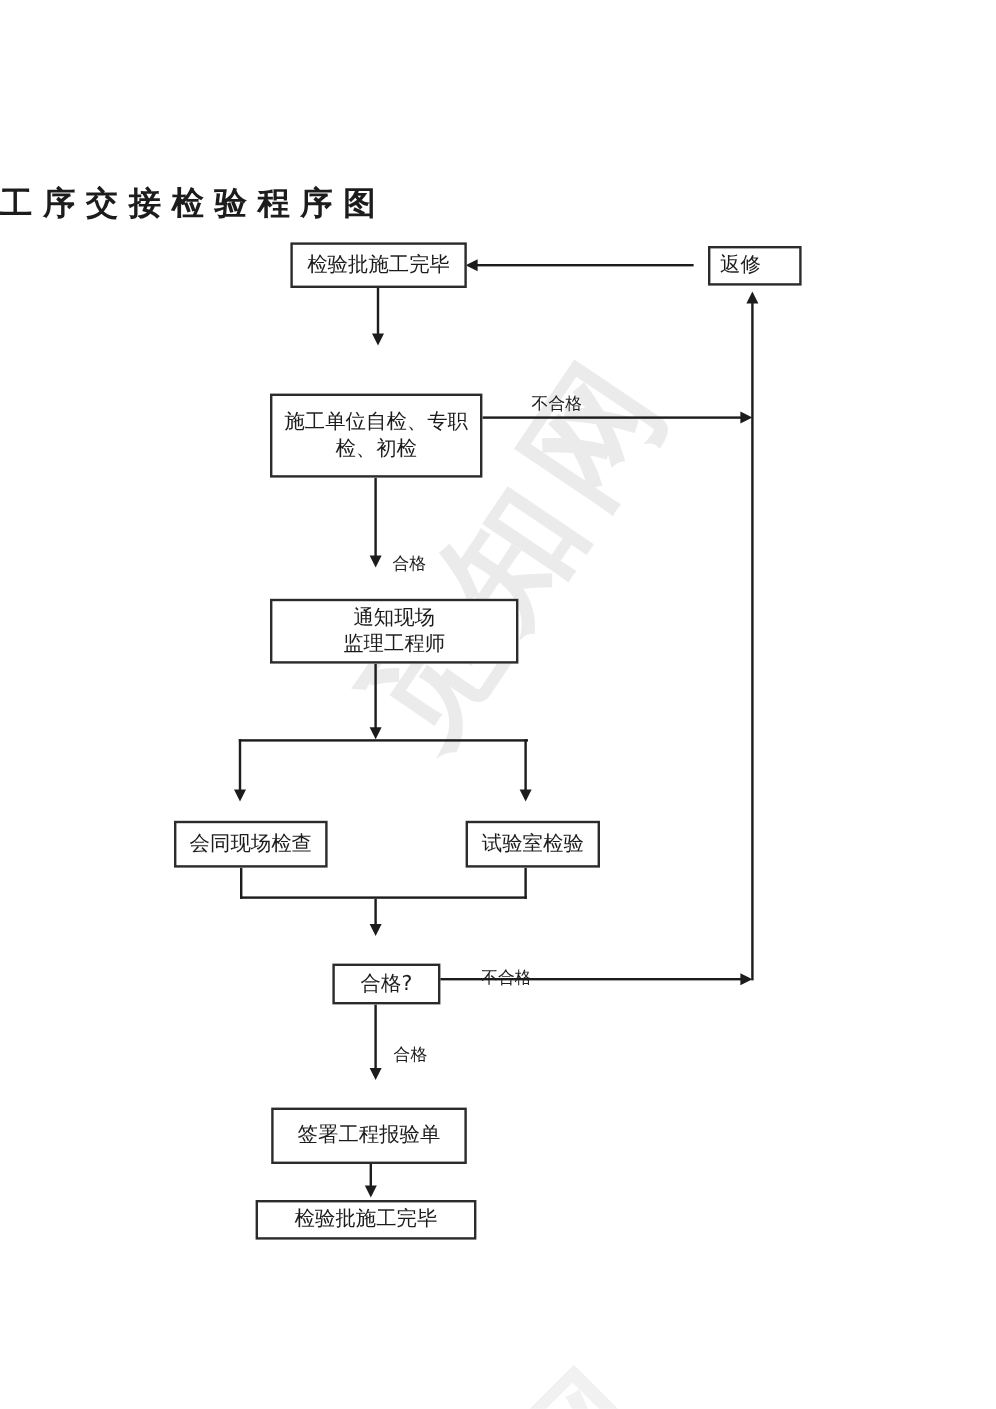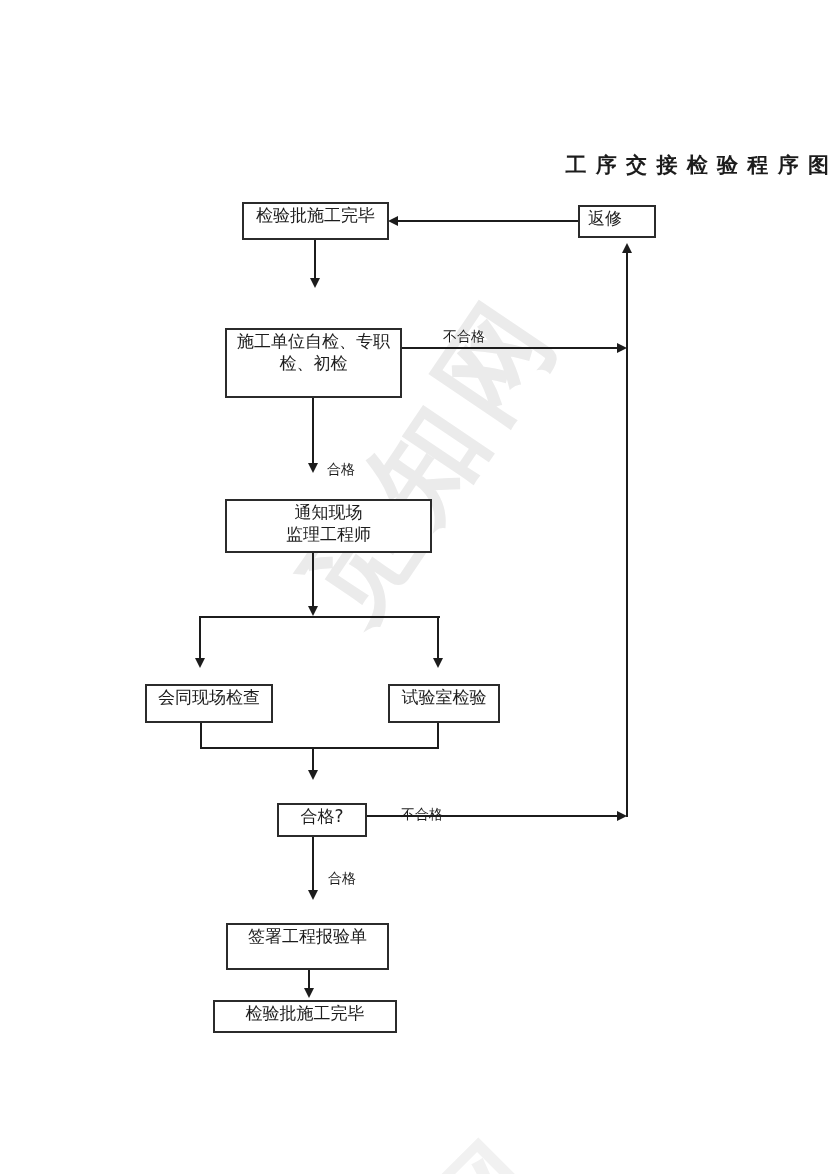--- a/index.html
+++ b/index.html
@@ -6,35 +6,36 @@
   html,body { background:#ffffff; }
   body {
     position:relative;
     width:830px; height:1174px;
     overflow:hidden;
     font-family:"DejaVu Sans","Liberation Sans",sans-serif;
     color:#1c1c1c;
   }
   .title {
     position:absolute; top:151px; left:0; width:100%;
-    text-align:right;
-    font-size:21px; font-weight:bold; letter-spacing:1px;
+    text-align:left;
+    font-size:27px; font-weight:bold; letter-spacing:1px;
     z-index:5;
+    font-family:Liberation Serif, serif;
   }
   .box {
     position:absolute;
     background:#ffffff;
     border:2px solid #2b2b2b;
     display:flex; flex-direction:column;
-    align-items:center; 
+    align-items:center; justify-content:center;
     font-size:17px; line-height:1.3;
     text-align:center;
     z-index:3;
   }
-  .box.left-text { align-items:flex-start; padding-left:8px; }
+  .box.left-text { align-items:flex-start; padding-left:8px;margin-left:12px; }
   .vline,.hline { position:absolute; background:#1c1c1c; z-index:2; }
   .vline { width:2px; }
   .hline { height:2px; }
   .arr { position:absolute; width:0; height:0; z-index:2; }
   .arr.down  { border-left:5px solid transparent; border-right:5px solid transparent; border-top:10px solid #1c1c1c; }
   .arr.up    { border-left:5px solid transparent; border-right:5px solid transparent; border-bottom:10px solid #1c1c1c; }
   .arr.left  { border-top:5px solid transparent; border-bottom:5px solid transparent; border-right:10px solid #1c1c1c; }
   .arr.right { border-top:5px solid transparent; border-bottom:5px solid transparent; border-left:10px solid #1c1c1c; }
   .lbl { position:absolute; font-size:14px; z-index:4; white-space:nowrap; }
   .wm {

